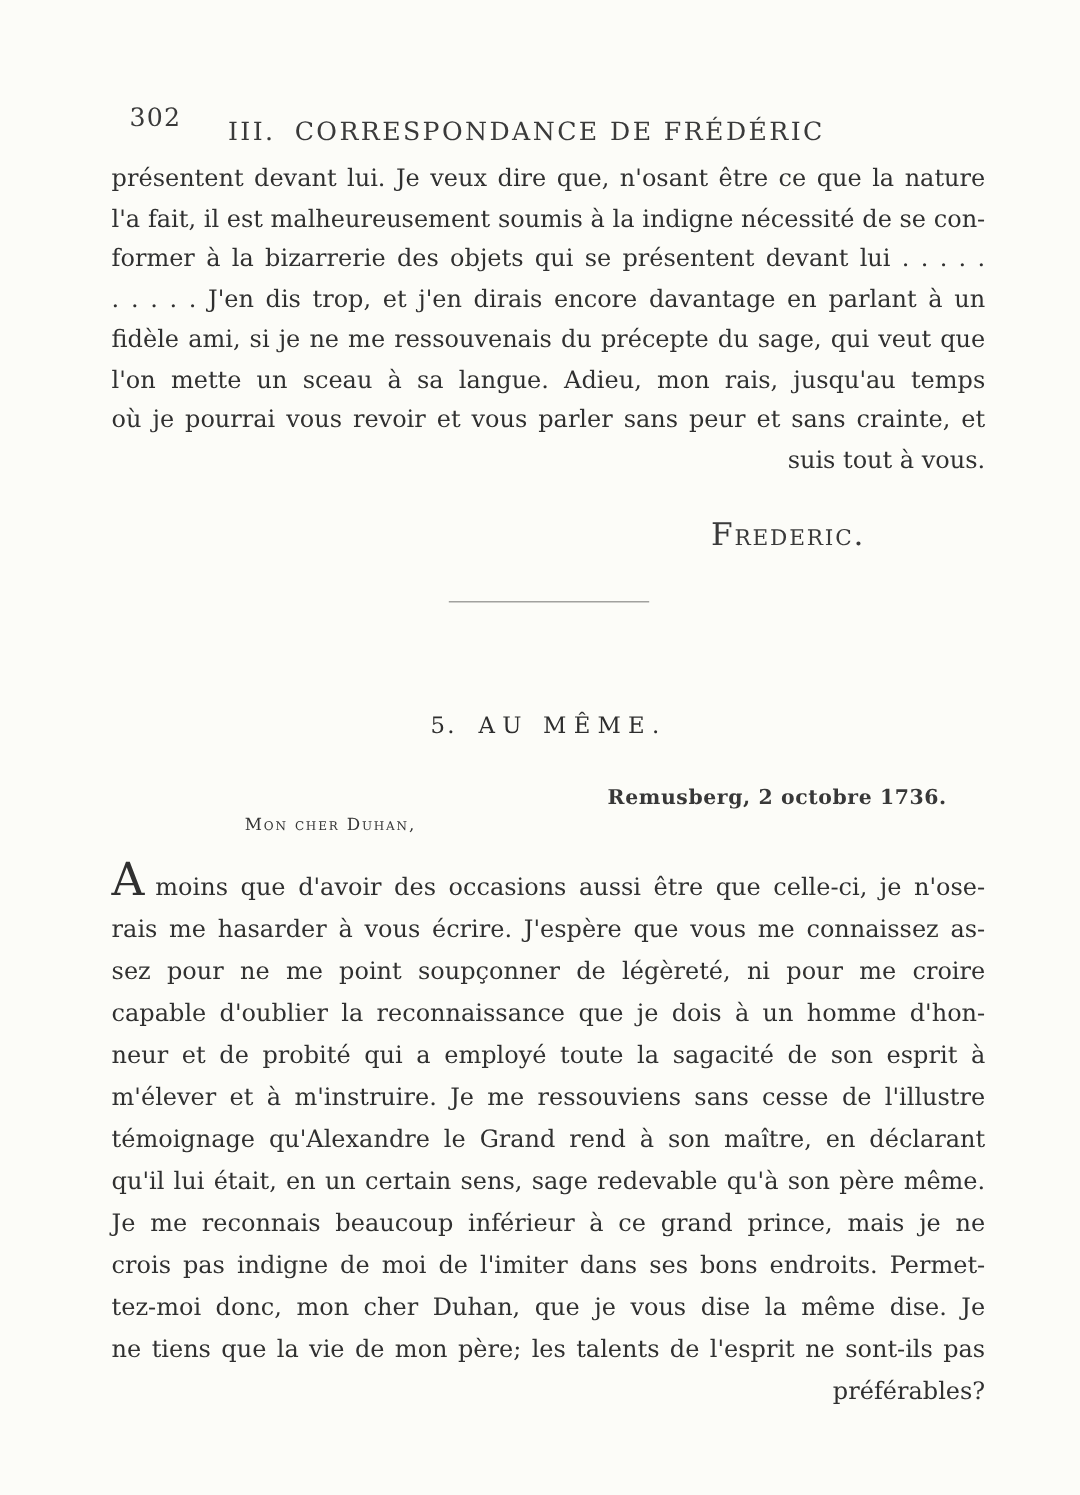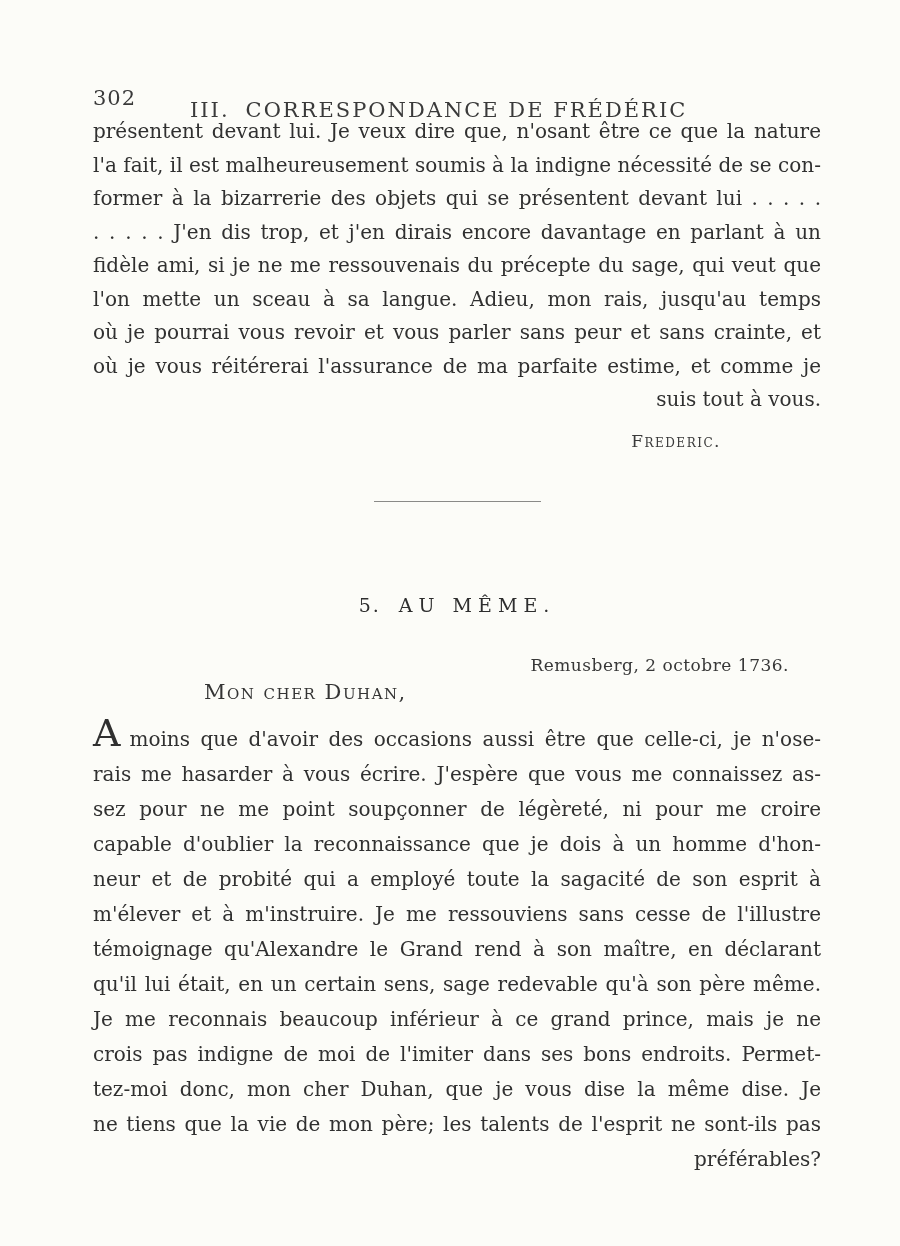--- a/index.html
+++ b/index.html
@@ -16,34 +16,34 @@
     color: #323232;
     overflow: hidden;
   }
   
   .running-header {
     position: absolute;
     top: 86px; left: 93px; width: 728px;
     font-size: 21px;
     color: #3a3a3a;
   }
-  .pagenum { letter-spacing: 1px; }
+  .pagenum { letter-spacing: 1px; margin-left: 15px; }
   .header-title-wrap {
     position: absolute; left: 97px; top: 12px;
     letter-spacing: 2px; white-space: nowrap;
   }
   .header-numeral { margin-right: 16px; }
   
   .para {
     position: absolute;
     left: 93px; width: 728px;
     font-size: 20px;
     color: #303030;
   }
-  .p1 { top: 115px; line-height: 33.5px; }
+  .p1 { top: 132px; line-height: 33.5px; }
   .p2 { top: 722px; line-height: 35px; }
   .line { text-align: right; }
   .line.j {
     text-align: justify;
     text-align-last: justify;
     text-justify: inter-word;
   }
   .initial {
     font-size: 38px;
     line-height: 20px;
@@ -51,21 +51,21 @@
     margin-right: 9px;
   }
   
   .signature {
     position: absolute;
     top: 431px; left: 93px; width: 728px;
     box-sizing: border-box;
     padding-right: 100px;
     text-align: right;
     font-variant: small-caps;
-    font-size: 17px;
+    font-size: 26px;
     letter-spacing: 1.5px;
     color: #3a3a3a;
   }
   
   .divider {
     position: absolute;
     top: 501px; left: 374px; width: 167px;
     border-top: 1.5px solid #8a8a88;
   }
   
@@ -82,27 +82,28 @@
   
   .dateline {
     position: absolute;
     top: 655px; left: 93px; width: 728px;
     box-sizing: border-box;
     padding-right: 32px;
     text-align: right;
     font-size: 17px;
     letter-spacing: 0.5px;
     color: #383838;
+    font-weight: bold;
   }
   
   .salutation {
     position: absolute;
     top: 680px; left: 204px;
     font-variant: small-caps;
-    font-size: 21px;
+    font-size: 14px;
     letter-spacing: 1.5px;
     color: #343434;
   }
 </style>
 </head>
 <body>
 
 <div class="page">
 
   <div class="running-header">
@@ -113,21 +114,20 @@
   </div>
 
   <div class="para p1">
     <div class="line j">présentent devant lui. Je veux dire que, n'osant être ce que la nature</div>
     <div class="line j">l'a fait, il est malheureusement soumis à la indigne nécessité de se con-</div>
     <div class="line j">former à la bizarrerie des objets qui se présentent devant lui . . . . .</div>
     <div class="line j">. . . . . J'en dis trop, et j'en dirais encore davantage en parlant à un</div>
     <div class="line j">fidèle ami, si je ne me ressouvenais du précepte du sage, qui veut que</div>
     <div class="line j">l'on mette un sceau à sa langue. Adieu, mon rais, jusqu'au temps</div>
     <div class="line j">où je pourrai vous revoir et vous parler sans peur et sans crainte, et</div>
-    <div class="line j">où je vous réitérerai l'assurance de ma parfaite estime, et comme je</div>
     <div class="line">suis tout à vous.</div>
   </div>
 
   <div class="signature">Frederic.</div>
 
   <div class="divider"></div>
 
   <div class="heading">
     <span class="heading-number">5.</span><span>AU MÊME.</span>
   </div>

